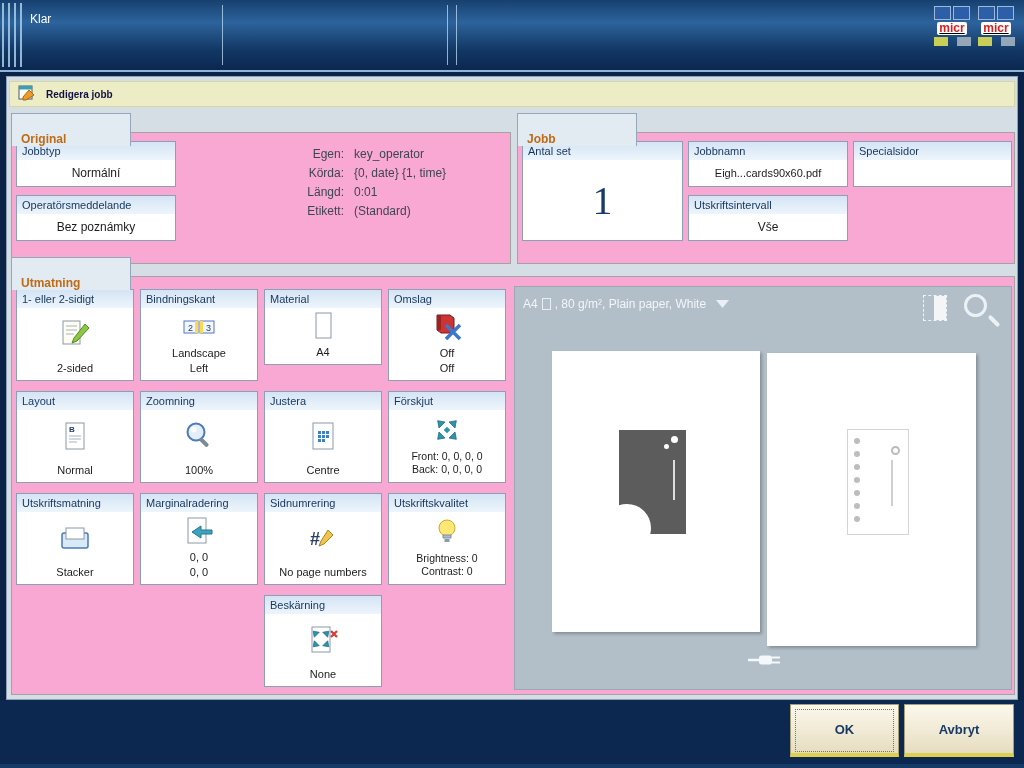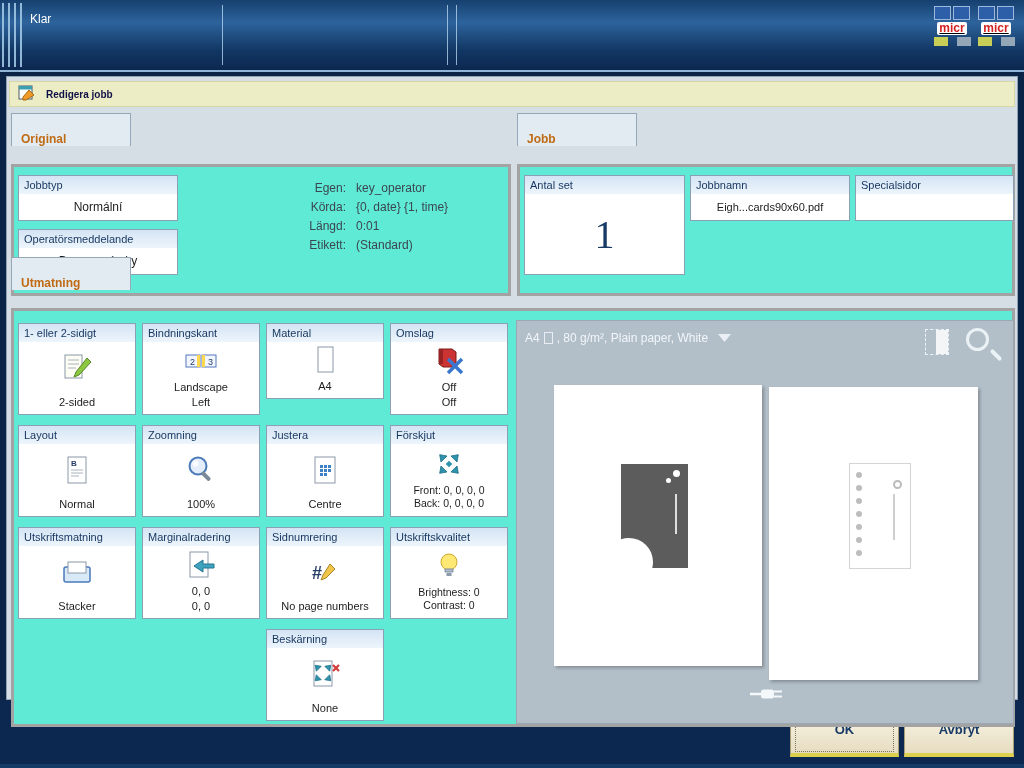--- a/index.html
+++ b/index.html
@@ -27,21 +27,21 @@
   
   .content { position:absolute; left:6px; top:76px; width:1012px; height:624px;
     background:#d6dee5; border:1px solid #8fa2b5; }
   .titlebar { position:absolute; left:2px; top:4px; width:1006px; height:26px; background:#ecedc4;
     border:1px solid #d6d6a6; display:flex; align-items:center; gap:8px; padding-left:8px; }
   .title-text { font-size:10px; font-weight:bold; color:#101048; }
 
   .tab { position:absolute; height:20px; line-height:18px; width:120px; padding:16px 9px;
     background:#e3ebf2; border:1px solid #97a7ba; border-bottom:none; font-weight:bold;
     font-size:12px; color:#bf6a14; z-index:2; white-space:nowrap; overflow:hidden; }
-  .group { position:absolute; background:#5eead4; border:3px solid #a3a3a3; z-index:1;margin-top:32px; }
+  .group { position:absolute; background:#f9a8d4; border:1px solid #a3a3a3; z-index:1; }
 
   .cell { position:absolute; background:#ffffff; border:1px solid #8ba0b5;
     display:flex; flex-direction:column; overflow:hidden; }
   .cell-label { height:18px; line-height:17px; padding:1px 4px 0 5px; font-size:11px; color:#15355f;
     background:linear-gradient(180deg,#d4e4f4,#edf5fc); white-space:nowrap; overflow:hidden; flex:0 0 18px; }
   .cell-body { flex:1; display:flex; align-items:center; justify-content:center;
     font-size:12px; color:#1c1c1c; text-align:center; }
   .cell-icon { flex:1; display:flex; align-items:center; justify-content:center; }
   .cell-vals { text-align:center; font-size:11px; color:#1c1c1c; padding-bottom:5px; line-height:1.3; }
   .big-num { font-size:40px; color:#173a66; font-family:"Liberation Serif", serif; }
@@ -178,20 +178,24 @@
           </div>
       </div>
       <div class="cell" style="left:170px;top:8px;width:160px;height:46px">
         <div class="cell-label">Jobbnamn</div>
         <div class="cell-body" style="font-size:11px">Eigh...cards90x60.pdf</div>
       </div>
       <div class="cell" style="left:335px;top:8px;width:159px;height:46px">
         <div class="cell-label">Specialsidor</div>
         <div class="cell-body"></div>
       </div>
+      <div class="cell" style="left:170px;top:62px;width:160px;height:46px">
+        <div class="cell-label">Utskriftsintervall</div>
+        <div class="cell-body">Vše</div>
+      </div>
     </div>
 
     <div class="tab" style="left:4px;top:180px">Utmatning</div>
     <div class="group" style="left:4px;top:199px;width:1004px;height:419px">
 
       <div class="cell" style="left:4px;top:12px;width:118px;height:92px">
         <div class="cell-label">1- eller 2-sidigt</div>
         <div class="cell-icon">
           <svg width="34" height="32" viewBox="0 0 34 32">
             <rect x="5" y="3" width="17" height="23" fill="#fdfdf4" stroke="#8a98a8"></rect>

